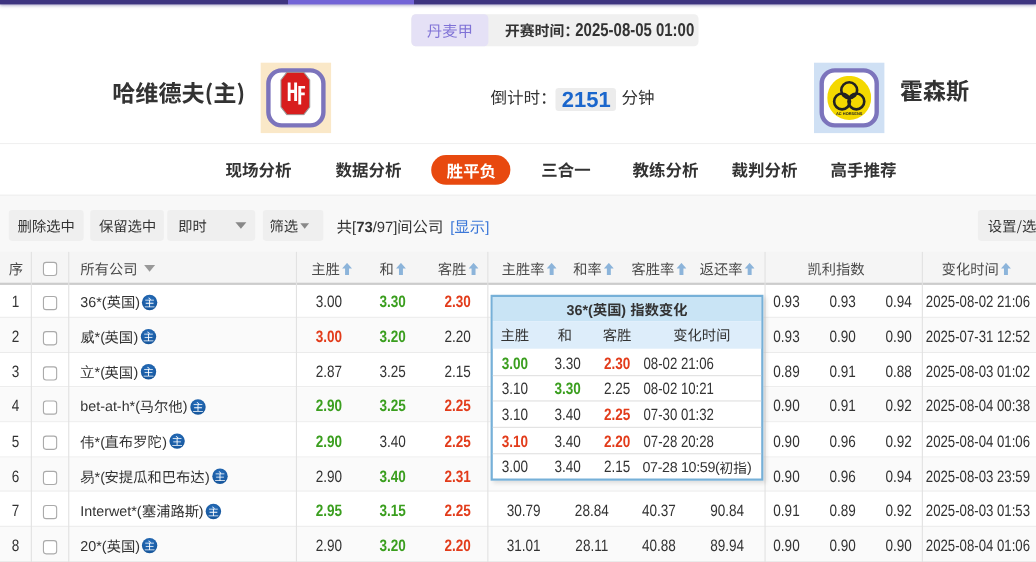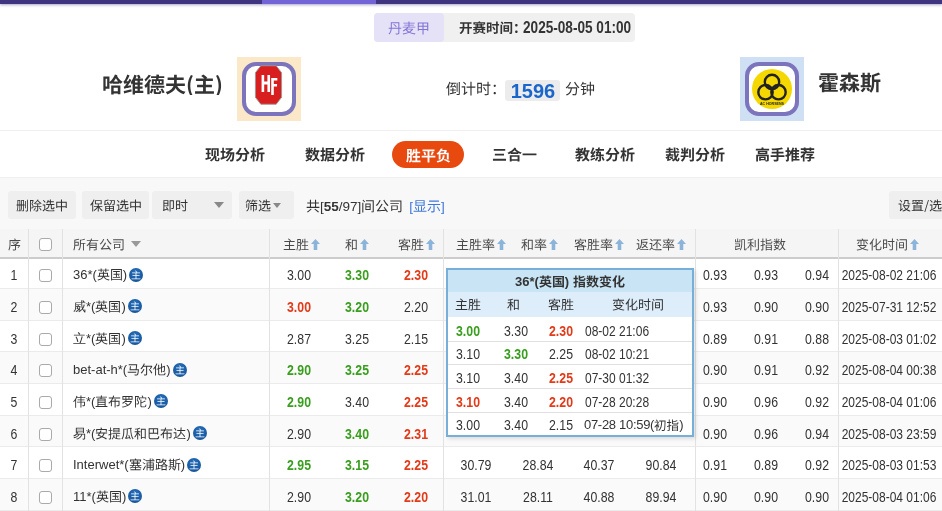--- a/index.html
+++ b/index.html
@@ -30,21 +30,21 @@
 <path d="M8 1H28L35 10V42L28 51H8L1 42V10Z" fill="#d81e1e" stroke="#999" stroke-width="1.2"></path>
 <path d="M9 13h3.4v8.5h4.2V13H20v22h-3.4v-9.5h-4.2V35H9Z" fill="#fff"></path>
 <path d="M21.5 17h8v3.2h-4.6v4.6h4.2V28h-4.2v11h-3.4Z" fill="#fff"></path>
 </svg></div>
     <div style="position:absolute;left:446.0px;top:80.5px">
       <svg class="" width="60.0" height="15.0" viewBox="0 0 4000 1000" style="display:block">
         <path fill="#333333" d="M708 122V712H774V122ZM852 68V849C852 867 846 872 829 873C811 874 756 874 692 872C703 890 715 921 719 940C798 940 847 938 878 926C908 915 920 895 920 849V68ZM512 250C530 276 548 305 565 334L375 359C410 306 444 240 470 176H662V111H294V176H394C368 247 332 313 319 332C306 356 292 372 278 376C287 393 297 426 301 441C322 431 354 424 595 388C608 413 619 436 626 455L683 427C662 374 612 290 566 227ZM223 44C177 198 102 352 19 453C32 472 51 512 57 530C87 493 116 450 144 402V960H214V266C244 201 270 132 291 63ZM251 814 264 882C374 859 526 828 671 797L666 736L493 770V628H650V563H493V452H423V563H278V628H423V783ZM1137 105C1193 152 1263 220 1295 263L1346 207C1312 166 1241 102 1186 57ZM1046 354V428H1205V787C1205 830 1174 860 1155 872C1169 887 1189 921 1196 941C1212 920 1240 898 1429 764C1421 750 1409 718 1404 698L1281 782V354ZM1626 43V372H1372V449H1626V960H1705V449H1959V372H1705V43ZM2474 428C2527 505 2595 611 2627 672L2693 634C2659 573 2590 471 2536 395ZM2324 478V706H2153V478ZM2324 411H2153V192H2324ZM2081 124V855H2153V774H2394V124ZM2764 45V240H2440V314H2764V847C2764 867 2756 874 2736 874C2714 876 2640 876 2562 873C2573 895 2585 929 2590 950C2690 950 2754 949 2790 936C2826 924 2840 902 2840 847V314H2962V240H2840V45ZM3250 394C3290 394 3326 365 3326 320C3326 274 3290 244 3250 244C3210 244 3174 274 3174 320C3174 365 3210 394 3250 394ZM3250 884C3290 884 3326 854 3326 809C3326 763 3290 734 3250 734C3210 734 3174 763 3174 809C3174 854 3210 884 3250 884Z"></path>
       </svg>
     </div>
     <div class="abs" style="left:505px;top:80px;width:55px;height:21px;background:#ececec;border-radius:3px"></div>
-    <div style="position:absolute;left:533.0px;top:81.2px;font-size:20.0px;color:#1a66cc;font-weight:bold;white-space:nowrap;line-height:1;transform:translateX(-50%) scaleX(1.00);transform-origin:center">1596</div>
+    <div style="position:absolute;left:533.0px;top:81.2px;font-size:20.0px;color:#1a66cc;font-weight:bold;white-space:nowrap;line-height:1;transform:translateX(-50%) scaleX(1.00);transform-origin:center">2151</div>
     <div style="position:absolute;left:565.0px;top:80.5px">
       <svg class="" width="30.0" height="15.0" viewBox="0 0 2000 1000" style="display:block">
         <path fill="#333333" d="M673 58 604 86C675 234 795 397 900 487C915 467 942 439 961 424C857 346 735 193 673 58ZM324 60C266 213 164 352 44 438C62 452 95 481 108 496C135 474 161 450 187 423V492H380C357 662 302 821 65 899C82 915 102 944 111 963C366 871 432 690 459 492H731C720 742 705 840 680 866C670 876 658 878 637 878C614 878 552 878 487 872C501 893 510 925 512 947C575 951 636 952 670 949C704 946 727 939 748 914C783 875 796 761 811 454C812 444 812 418 812 418H192C277 327 352 210 404 82ZM1653 324V562H1516V324ZM1727 324H1865V562H1727ZM1653 42V251H1448V696H1516V635H1653V961H1727V635H1865V690H1937V251H1727V42ZM1180 43C1150 136 1096 226 1036 285C1048 301 1068 339 1075 355C1110 319 1143 274 1173 224H1415V155H1210C1224 125 1237 93 1248 62ZM1060 536V605H1205V807C1205 854 1171 884 1152 897C1165 910 1184 937 1192 953C1208 937 1237 920 1427 821C1421 805 1415 776 1413 756L1277 824V605H1418V536H1277V401H1394V333H1112V401H1205V536Z"></path>
       </svg>
     </div>
     <div class="abs" style="left:740px;top:57px;width:64px;height:64px;background:#cfe0f4"></div>
     <div class="abs" style="left:745px;top:62px;width:54px;height:54px;background:#fff;border:4px solid #7c74bc;border-radius:14px"></div>
     <div class="abs" style="left:752px;top:69px"><svg width="40" height="40" viewBox="0 0 40 40">
 <circle cx="20" cy="20" r="20" fill="#f4d800"></circle>
 <circle cx="20" cy="13" r="7.2" fill="none" stroke="#222" stroke-width="2.4"></circle>
@@ -118,21 +118,21 @@
     <div style="position:absolute;left:245.0px;top:198.5px">
       <svg class="" width="26.0" height="13.0" viewBox="0 0 2000 1000" style="display:block">
         <path fill="#333333" d="M263 300V520C263 658 247 802 96 912C113 922 137 945 148 960C311 840 331 677 331 521V300ZM102 354V672H169V354ZM427 464V869H496V529H625V959H695V529H832V788C832 798 829 801 819 801C808 802 778 802 740 801C749 820 758 847 761 866C813 866 850 866 874 855C897 843 903 823 903 788V464H695V378H944V314H392V378H625V464ZM205 35C172 122 113 204 45 258C63 267 94 284 108 295C144 263 180 221 211 174H268C290 211 311 256 321 285L387 261C379 238 362 205 344 174H489V118H245C256 97 266 74 275 52ZM593 35C567 115 520 191 462 241C481 251 510 272 524 284C554 255 584 217 609 174H682C711 210 741 256 754 286L818 256C808 233 787 202 764 174H944V118H639C649 96 658 74 665 52ZM1061 115C1119 164 1187 234 1216 283L1278 236C1246 188 1177 120 1118 74ZM1446 70C1422 159 1380 247 1326 306C1344 315 1376 335 1390 346C1413 318 1435 283 1455 244H1603V390H1320V457H1501C1484 588 1443 683 1293 736C1309 750 1331 778 1339 797C1507 731 1557 616 1576 457H1679V689C1679 765 1696 787 1771 787C1786 787 1854 787 1869 787C1932 787 1952 755 1959 628C1938 623 1907 612 1893 598C1890 703 1886 717 1861 717C1847 717 1792 717 1782 717C1756 717 1753 714 1753 689V457H1951V390H1678V244H1909V179H1678V44H1603V179H1485C1498 149 1509 117 1518 85ZM1251 424H1056V494H1179V797C1136 817 1090 853 1045 895L1095 960C1152 898 1206 846 1243 846C1265 846 1296 875 1335 899C1401 938 1484 948 1600 948C1698 948 1867 943 1945 938C1946 916 1958 879 1966 860C1867 870 1715 877 1601 877C1495 877 1411 871 1349 834C1301 806 1278 782 1251 780Z"></path>
       </svg>
     </div>
     <div class="abs" style="left:273px;top:203px;width:0;height:0;border-left:4.5px solid transparent;border-right:4.5px solid transparent;border-top:5.5px solid #888"></div>
     <div class="abs row-flex" style="left:306px;top:198px;height:16px">
       <svg class="" width="14.0" height="14.0" viewBox="0 0 1000 1000" style="display:block">
         <path fill="#333333" d="M587 730C682 800 804 900 864 960L935 914C870 853 745 758 653 691ZM329 693C273 768 160 855 62 908C79 921 106 945 121 961C222 903 335 810 407 723ZM89 252V324H280V562H48V635H956V562H720V324H920V252H720V49H643V252H357V49H280V252ZM357 562V324H643V562Z"></path>
       </svg>
-      <span style="font-size:13.5px;color:#333">[<b>55</b>/97]</span>
+      <span style="font-size:13.5px;color:#333">[<b>73</b>/97]</span>
       <svg class="" width="42.0" height="14.0" viewBox="0 0 3000 1000" style="display:block">
         <path fill="#333333" d="M91 265V960H168V265ZM106 89C152 133 204 196 227 236L289 196C265 154 211 95 164 53ZM379 585H619V720H379ZM379 389H619V522H379ZM311 326V782H690V326ZM352 96V167H836V869C836 882 832 886 819 887C806 887 765 888 723 886C733 905 743 937 747 955C808 955 851 955 878 943C904 930 913 911 913 869V96ZM1324 69C1265 219 1164 363 1051 452C1071 464 1105 491 1120 506C1231 407 1337 255 1404 91ZM1665 61 1592 91C1668 242 1796 410 1901 506C1916 486 1944 457 1964 442C1860 359 1732 199 1665 61ZM1161 894C1199 880 1253 876 1781 841C1808 882 1831 921 1848 953L1922 913C1872 822 1769 681 1681 574L1611 606C1651 656 1694 714 1734 771L1266 798C1366 682 1464 532 1547 380L1465 345C1385 511 1263 686 1223 731C1186 778 1159 808 1132 815C1143 837 1157 877 1161 894ZM2095 282V348H2698V282ZM2088 104V176H2812V847C2812 866 2806 872 2788 872C2767 873 2698 874 2629 871C2640 894 2652 931 2655 953C2745 953 2807 952 2842 939C2878 926 2888 900 2888 848V104ZM2232 523H2555V710H2232ZM2159 456V851H2232V776H2628V456Z"></path>
       </svg>
       <span style="width:6px"></span>
       <span style="font-size:13.5px;color:#3b77d8">[</span>
       <svg class="" width="28.0" height="14.0" viewBox="0 0 2000 1000" style="display:block">
         <path fill="#3b77d8" d="M244 310H757V414H244ZM244 149H757V252H244ZM171 89V475H833V89ZM820 550C787 614 727 700 682 754L740 783C786 729 842 650 885 580ZM124 583C165 647 213 735 236 787L297 757C275 706 224 620 183 558ZM571 515V841H423V515H352V841H40V913H960V841H643V515ZM1234 529C1191 642 1117 753 1035 824C1054 834 1088 856 1104 869C1183 792 1262 673 1311 550ZM1684 560C1756 656 1832 786 1859 870L1934 836C1904 751 1826 625 1753 531ZM1149 114V188H1853V114ZM1060 357V431H1461V861C1461 877 1455 881 1437 882C1418 883 1352 883 1284 880C1296 903 1308 936 1311 959C1400 959 1459 958 1494 946C1530 933 1542 911 1542 862V431H1941V357Z"></path>
       </svg>
       <span style="font-size:13.5px;color:#3b77d8">]</span>
     </div>
@@ -401,21 +401,21 @@
     <div style="position:absolute;left:538.0px;top:457.1px;font-size:15.0px;color:#333333;font-weight:normal;white-space:nowrap;line-height:1;transform:translateX(-50%) scaleX(0.82);transform-origin:center">28.84</div>
     <div style="position:absolute;left:598.5px;top:457.1px;font-size:15.0px;color:#333333;font-weight:normal;white-space:nowrap;line-height:1;transform:translateX(-50%) scaleX(0.82);transform-origin:center">40.37</div>
     <div style="position:absolute;left:660.5px;top:457.1px;font-size:15.0px;color:#333333;font-weight:normal;white-space:nowrap;line-height:1;transform:translateX(-50%) scaleX(0.82);transform-origin:center">90.84</div>
     <div style="position:absolute;left:714.5px;top:457.1px;font-size:15.0px;color:#333333;font-weight:normal;white-space:nowrap;line-height:1;transform:translateX(-50%) scaleX(0.82);transform-origin:center">0.91</div>
     <div style="position:absolute;left:765.5px;top:457.1px;font-size:15.0px;color:#333333;font-weight:normal;white-space:nowrap;line-height:1;transform:translateX(-50%) scaleX(0.82);transform-origin:center">0.89</div>
     <div style="position:absolute;left:816.5px;top:457.1px;font-size:15.0px;color:#333333;font-weight:normal;white-space:nowrap;line-height:1;transform:translateX(-50%) scaleX(0.82);transform-origin:center">0.92</div>
     <div style="position:absolute;left:889.0px;top:457.1px;font-size:15.0px;color:#333333;font-weight:normal;white-space:nowrap;line-height:1;transform:translateX(-50%) scaleX(0.80);transform-origin:center">2025-08-03 01:53</div>
     <div style="position:absolute;left:14.0px;top:488.8px;font-size:15.0px;color:#333333;font-weight:normal;white-space:nowrap;line-height:1;transform:translateX(-50%) scaleX(0.82);transform-origin:center">8</div>
     <div class="abs" style="left:38.5px;top:490.8px;width:13px;height:13px;background:#fff;border:1px solid #aaa;border-radius:3px"></div>
     <div class="abs row-flex" style="left:73px;top:488.3px;height:16px">
-      <span style="font-size:13px;color:#333;line-height:1">11*(</span>
+      <span style="font-size:13px;color:#333;line-height:1">20*(</span>
       <svg class="" width="26.0" height="13.0" viewBox="0 0 2000 1000" style="display:block">
         <path fill="#333333" d="M457 253V368H160V602H57V673H431C391 762 288 843 38 899C55 916 75 946 84 962C345 899 458 805 505 699C585 845 721 927 921 962C931 941 952 910 969 894C776 867 641 797 569 673H945V602H846V368H535V253ZM232 602V434H457V529C457 553 456 578 452 602ZM771 602H531C534 578 535 554 535 530V434H771ZM640 40V132H355V40H281V132H69V200H281V305H355V200H640V305H715V200H928V132H715V40ZM1592 560C1629 594 1671 642 1691 674L1743 643C1722 612 1679 565 1641 533ZM1228 684V748H1777V684H1530V515H1732V450H1530V307H1756V240H1242V307H1459V450H1270V515H1459V684ZM1086 85V960H1162V910H1835V960H1914V85ZM1162 840V155H1835V840Z"></path>
       </svg>
       <span style="font-size:13px;color:#333;line-height:1">)</span>
       <span style="width:2px"></span>
       <span style="display:inline-flex;width:14px;height:14px;border-radius:50%;background:radial-gradient(circle at 50% 35%,#2a72c0,#0f4c8f);align-items:center;justify-content:center">
         <svg class="" width="10.0" height="10.0" viewBox="0 0 1000 1000" style="display:block">
           <path fill="#ffffff" d="M374 85C435 130 505 194 545 240H103V313H459V533H149V606H459V853H56V926H948V853H540V606H856V533H540V313H897V240H572L620 205C580 158 499 90 435 44Z"></path>
         </svg>
       </span>

